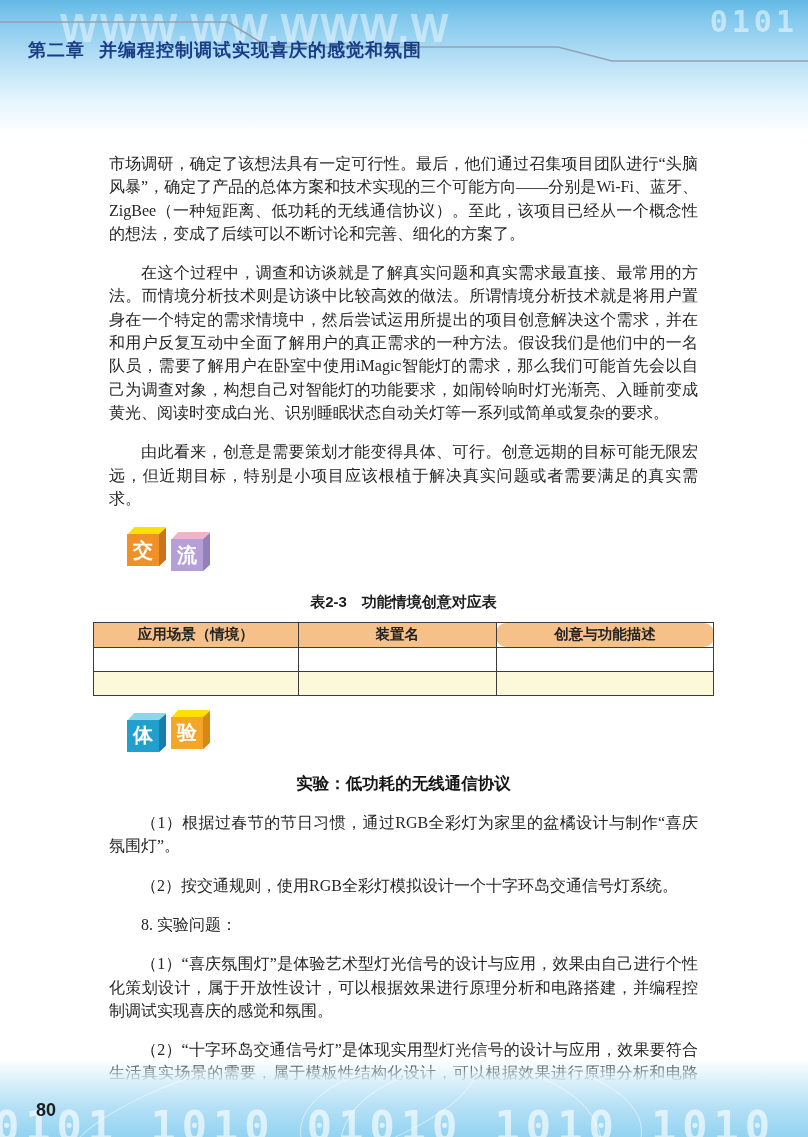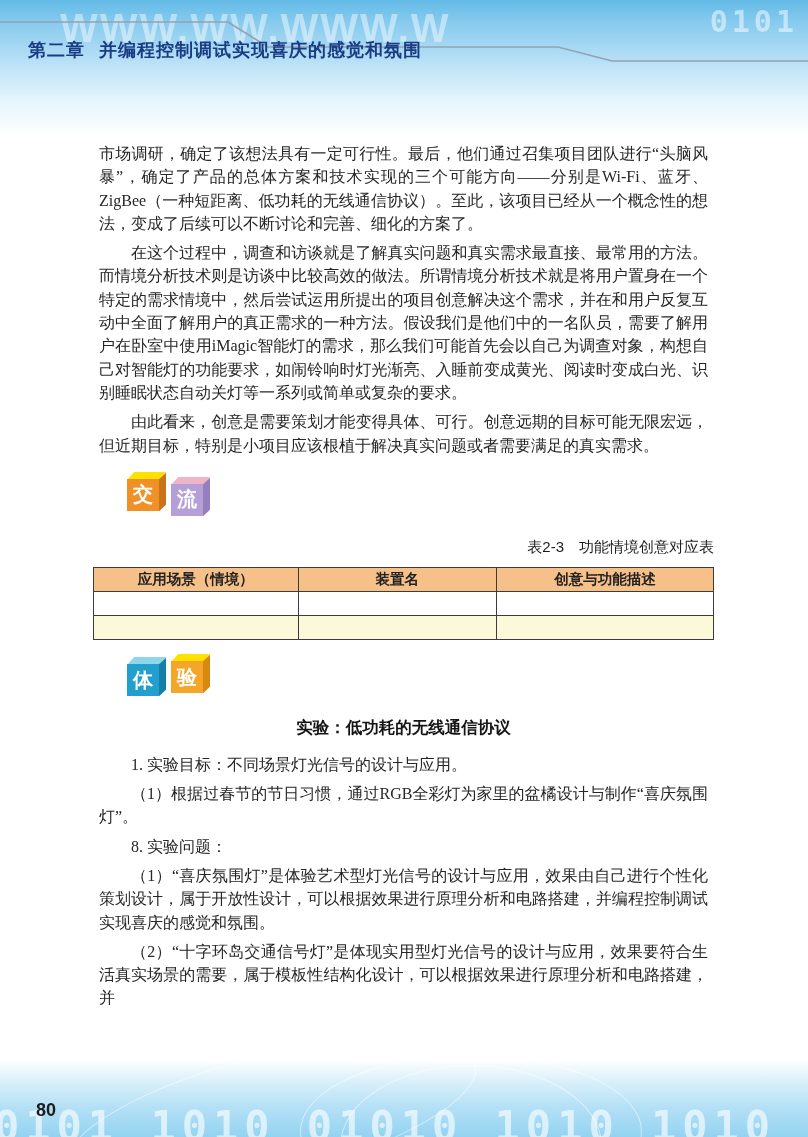--- a/index.html
+++ b/index.html
@@ -16,50 +16,50 @@
   .corner-digits{position:absolute;top:4px;right:10px;color:rgba(255,255,255,0.5);
           font-family:"DejaVu Sans Mono",monospace;font-weight:bold;font-size:30px;letter-spacing:4px;}
   .step-line{position:absolute;top:0;left:0;}
   .chapter-line{position:absolute;top:38px;left:28px;font-family:"Liberation Sans",sans-serif;
           font-weight:bold;font-size:18px;color:#1b3c85;letter-spacing:1px;white-space:nowrap;}
   .chapter-line .gap{display:inline-block;width:14px;}
 
   
   .content{position:absolute;top:136px;left:93px;width:621px;font-size:16px;line-height:23.3px;
            text-align:justify;}
-  .content p{margin:6px;text-indent:2em;}
+  .content p{margin:16px;text-indent:2em;}
   .content p.noindent{text-indent:0;}
 
   
   .badge-row{height:50px;margin:14px 0 6px 34px;position:relative;text-indent:0;}
   .cube{position:absolute;width:40px;height:44px;}
   .cube .front{position:absolute;left:0;top:8px;width:32px;height:32px;display:flex;
         align-items:center;justify-content:center;color:#ffffff;font-weight:bold;font-size:20px;
         font-family:"Liberation Sans",sans-serif;}
   .cube .top{position:absolute;left:4px;top:1px;width:32px;height:7px;transform:skewX(-42deg);}
   .cube .side{position:absolute;left:32px;top:5px;width:7px;height:32px;transform:skewY(-42deg);}
   .cube2{left:44px;}
 
   
   .ex1 .front{background:#ef9126;}  .ex1 .top{background:#ffe100;}  .ex1 .side{background:#c9731a;}
   .ex2 .front{background:#b4a0d6;}  .ex2 .top{background:#f0b4c8;}  .ex2 .side{background:#9480bc;}
   
   .tp1 .front{background:#229fcd;}  .tp1 .top{background:#8fd6ea;}  .tp1 .side{background:#167fa8;}
   .tp2 .front{background:#f4a628;}  .tp2 .top{background:#ffe100;}  .tp2 .side{background:#d88712;}
 
   
-  .tbl-caption{text-align:right;font-family:"Liberation Sans",sans-serif;font-weight:normal;
+  .tbl-caption{text-align:center;font-family:"Liberation Sans",sans-serif;font-weight:bold;
         font-size:15px;color:#1d1d1d;margin:14px 0 9px 0;text-indent:0;}
   table.idea{border-collapse:collapse;width:621px;margin:0 0 14px 0;}
   table.idea th, table.idea td{border:1.5px solid #3c3c3c;height:23px;padding:0 12px;}
   table.idea th{background:#f6c089;font-family:"Liberation Sans",sans-serif;font-weight:bold;
         font-size:14.5px;color:#222222;text-align:center;}
   table.idea td{background:#ffffff;}
   table.idea tr.alt td{background:#fcf8da;}
-  table.idea .c1{width:33%;} table.idea .c2{width:32%;} table.idea .c3{width:35%;}
+  table.idea .c1{width:33%;} table.idea .c2{width:32%;} table.idea .c3{width:35%;border-radius:10px;}
 
   
   .exp-title{text-align:center;font-family:"Liberation Sans",sans-serif;font-weight:bold;
         font-size:16.5px;color:#151515;margin:12px 0 13px 0;text-indent:0;}
 
   
   .footer{position:absolute;left:0;bottom:0;width:808px;height:78px;
         background:linear-gradient(180deg,rgba(255,255,255,0) 0%,#d9effa 30%,#b4e0f6 62%,#93d3f1 100%);}
   .globe{position:absolute;border:1px solid rgba(255,255,255,0.55);border-radius:50%;}
   .g1{left:300px;bottom:-70px;width:340px;height:150px;}
@@ -137,22 +137,22 @@
       <span class="cube cube2 tp2" style="top:-1px;">
         <span class="top"></span>
         <span class="side"></span>
         <span class="front">验</span>
       </span>
     </div>
 
 
     <div class="exp-title">实验：低功耗的无线通信协议</div>
 
-    <p>1. 实验目标：不同场景灯光信号的设计与应用。</p>
     <p>（1）根据过春节的节日习惯，通过RGB全彩灯为家里的盆橘设计与制作“喜庆氛围灯”。</p>
+    <p>（2）按交通规则，使用RGB全彩灯模拟设计一个十字环岛交通信号灯系统。</p>
     <p>8. 实验问题：</p>
     <p>（1）“喜庆氛围灯”是体验艺术型灯光信号的设计与应用，效果由自己进行个性化策划设计，属于开放性设计，可以根据效果进行原理分析和电路搭建，并编程控制调试实现喜庆的感觉和氛围。</p>
     <p>（2）“十字环岛交通信号灯”是体现实用型灯光信号的设计与应用，效果要符合生活真实场景的需要，属于模板性结构化设计，可以根据效果进行原理分析和电路搭建，并</p>
 
   </div>
 
   <div class="footer">
     <div class="globe g1"></div>
     <div class="globe g2"></div>
     <div class="globe g3"></div>

